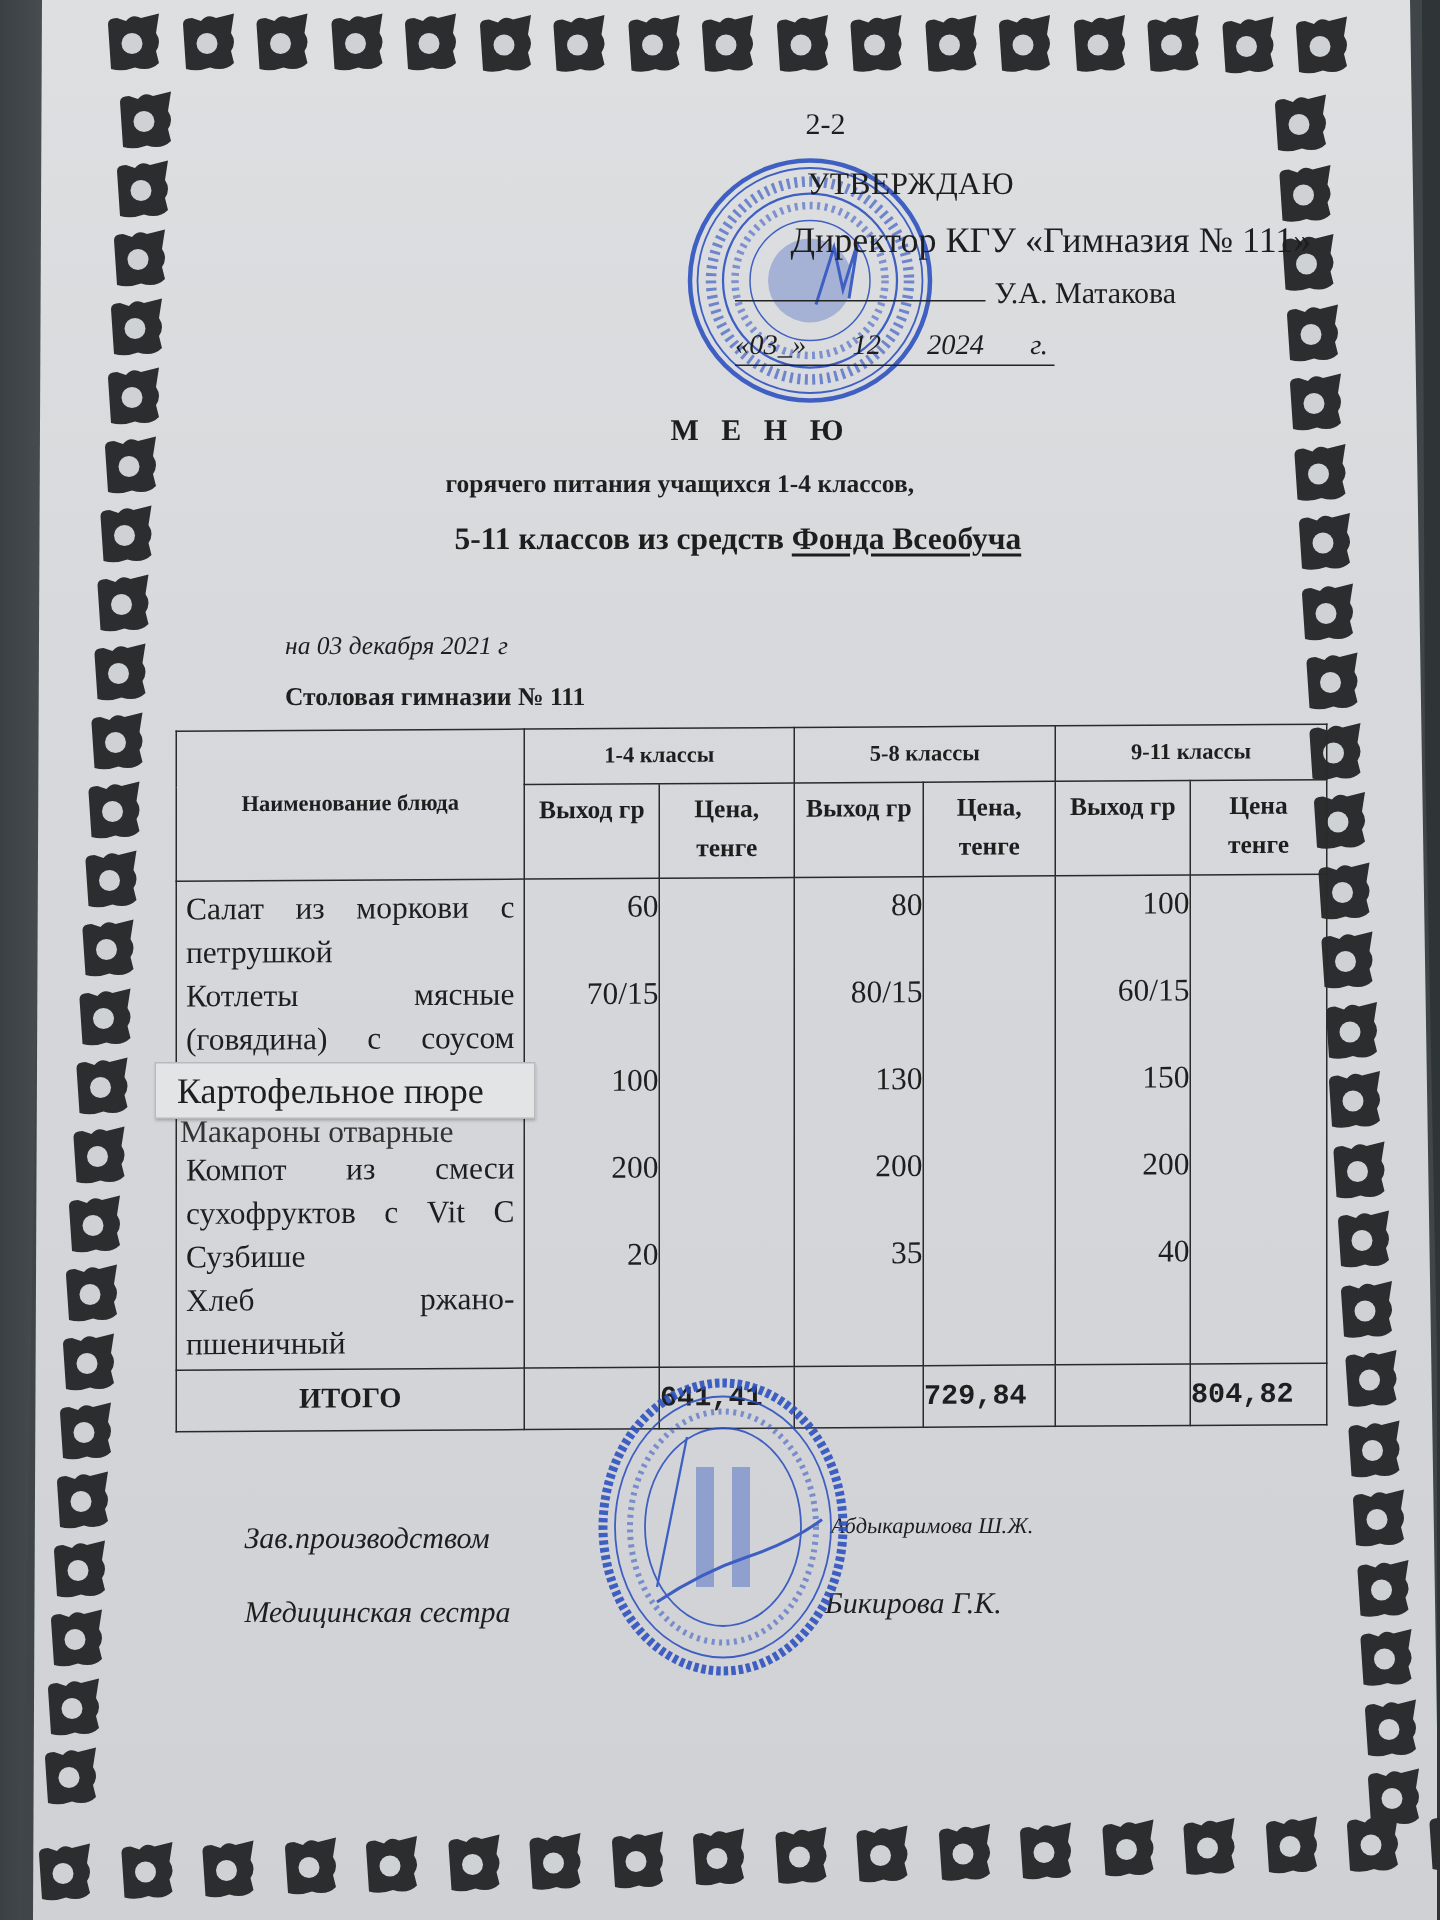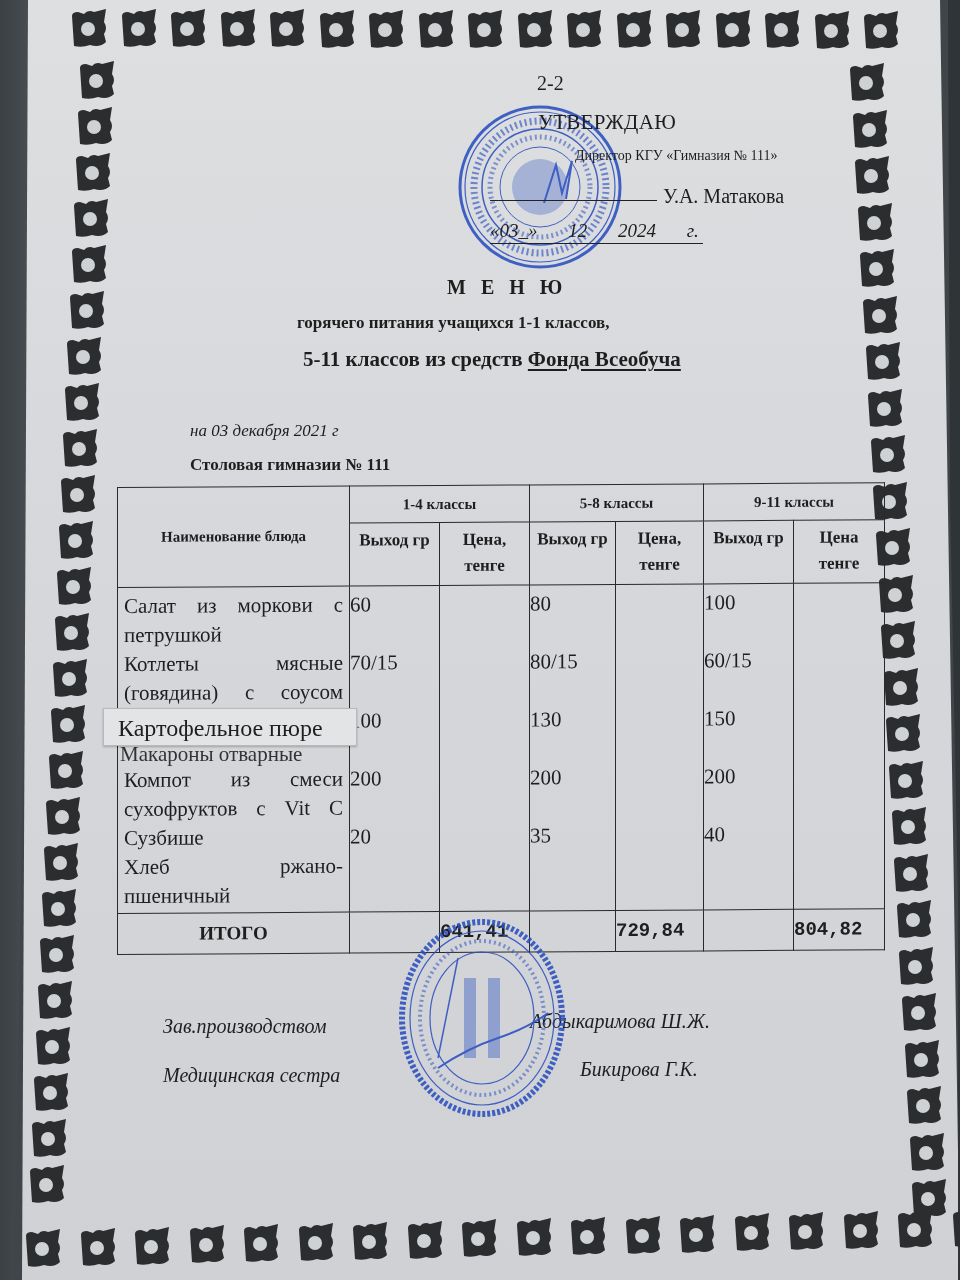--- a/index.html
+++ b/index.html
@@ -27,21 +27,21 @@
     }
     
     .orn {
       position: absolute; width: 38px; height: 40px;
     }
     .orn svg { width: 100%; height: 100%; display: block; }
 
     .txt { position: absolute; white-space: nowrap; }
     .page-num { left: 537px; top: 72px; font-size: 20px; }
     .approve { left: 538px; top: 110px; font-size: 21px; letter-spacing: 0.3px; }
-    .director { left: 527px; top: 148px; font-size: 14px; margin-left: 48px; }
+    .director { left: 527px; top: 148px; font-size: 24px; }
     .sign-line { left: 490px; top: 200px; width: 167px; border-bottom: 1.5px solid #222; height: 0; }
     .director-name { left: 663px; top: 185px; font-size: 20px; }
     .date-line { left: 490px; top: 220px; font-size: 19px; font-style: italic; border-bottom: 1.5px solid #222; padding-bottom: 1px; }
     .date-line span { margin-right: 26px; }
 
     .menu-title { left: 447px; top: 276px; font-size: 20px; font-weight: bold; letter-spacing: 5px; }
     .subtitle1 { left: 297px; top: 313px; font-size: 17px; font-weight: bold; }
     .subtitle2 { left: 303px; top: 347px; font-size: 21px; font-weight: bold; }
     .subtitle2 u { text-decoration: underline; text-underline-offset: 3px; }
     .date-text { left: 190px; top: 421px; font-size: 17px; font-style: italic; }
@@ -56,38 +56,38 @@
     .tbl td, .tbl th {
       border: 1.3px solid #2a2a2a; padding: 0; vertical-align: top;
     }
     .tbl th { font-weight: bold; font-size: 15px; }
     .th-name { text-align: center; vertical-align: middle !important; height: 90px; }
     .th-group { text-align: center; height: 36px; vertical-align: middle !important; }
     .th-sub { text-align: center; padding: 4px 6px !important; line-height: 26px; font-size: 17px !important; height: 54px; }
     .dish-cell { font-size: 21px; padding: 4px 6px 2px 6px !important; line-height: 29px; position: relative; }
     .dish { text-align: justify; text-align-last: justify; }
     .dish.last-left { text-align-last: left; }
-    .val-cell { font-size: 21px; text-align: left; padding-top: 4px !important; line-height: 29px; }
+    .val-cell { font-size: 21px; text-align: right; padding-top: 4px !important; line-height: 29px; }
     .val-cell div { height: 58px; }
     .total-row td { height: 40px; vertical-align: middle; font-weight: bold; font-size: 19px; }
     .total-label { text-align: center; }
     .total-val { text-align: left; padding-right: 4px !important; font-family: Liberation Mono, monospace; }
 
     .patch {
       position: absolute; left: 103px; top: 708px; width: 254px; height: 38px;
       background: #e3e4e6; border: 1px solid #b8b9bb;
       box-shadow: 0 1px 2px rgba(0,0,0,0.25);
       font-size: 24px; line-height: 38px; padding-left: 14px; box-sizing: border-box;
     }
     .under-text { position: absolute; left: 120px; top: 742px; font-size: 21px; color: #333; clip-path: inset(4px 0 0 0); }
 
     .foot1 { left: 163px; top: 1015px; font-size: 20px; font-style: italic; }
-    .foot1n { left: 530px; top: 1010px; font-size: 20px; font-style: italic; }
+    .foot1n { left: 554px; top: 1010px; font-size: 15px; font-style: italic; }
     .foot2 { left: 163px; top: 1064px; font-size: 20px; font-style: italic; }
-    .foot2n { left: 580px; top: 1058px; font-size: 20px; font-style: italic; }
+    .foot2n { left: 550px; top: 1058px; font-size: 20px; font-style: italic; }
 
     .stamp { position: absolute; pointer-events: none; opacity: 0.88; }
   </style>
 </head>
 <body>
 
 <div class="left-shadow"></div>
 <div class="paper"></div>
 <div class="right-shadow"></div>
 
@@ -622,21 +622,21 @@
 <div class="txt sign-line"></div>
 <div class="txt director-name">У.А. Матакова</div>
 <div class="txt date-line">
   <span>«03_»</span>
   <span>12</span>
   <span>2024</span>
   <span style="margin-right:4px">г.</span>
 </div>
 
 <div class="txt menu-title">М Е Н Ю</div>
-<div class="txt subtitle1">горячего питания учащихся 1-1 классов,</div>
+<div class="txt subtitle1">горячего питания учащихся 1-4 классов,</div>
 <div class="txt subtitle2">
   <span>5-11 классов из средств </span><u>Фонда Всеобуча</u>
 </div>
 <div class="txt date-text">на 03 декабря  2021 г</div>
 <div class="txt canteen">Столовая гимназии № 111</div>
 
 <table class="tbl">
   <colgroup>
     <col style="width:232px">
       <col style="width:90px">

